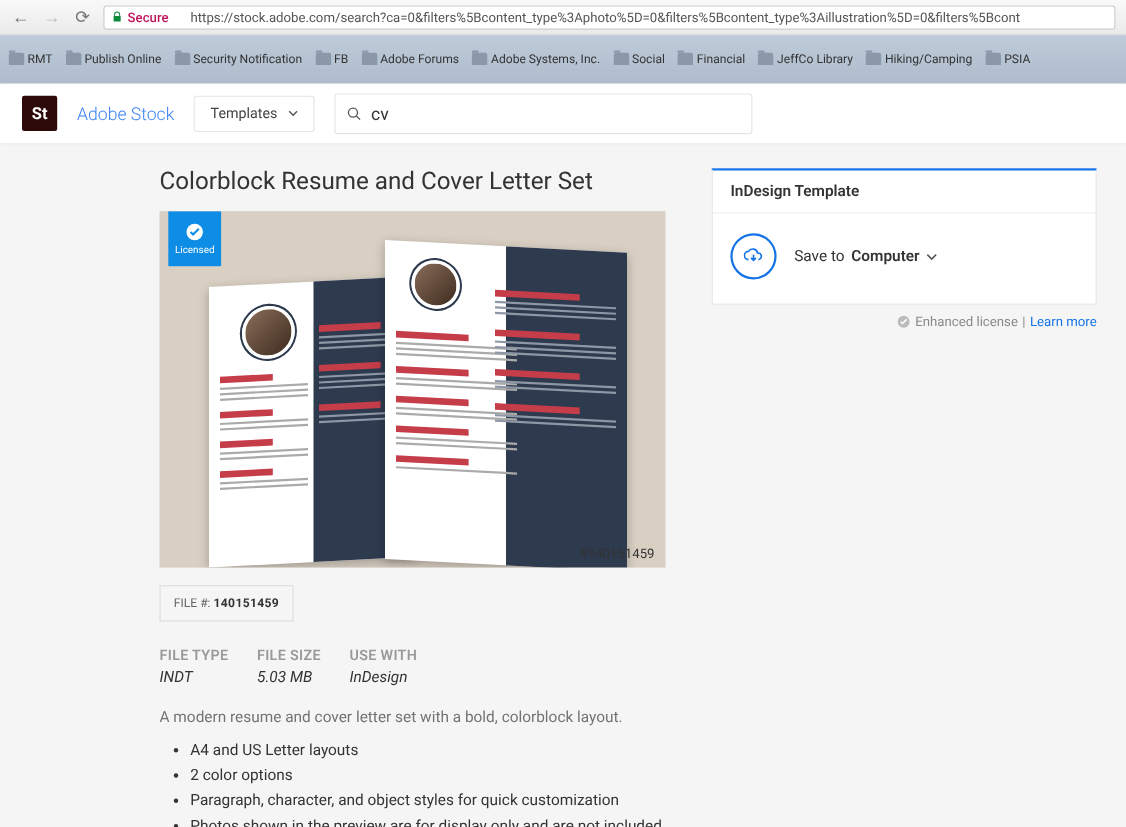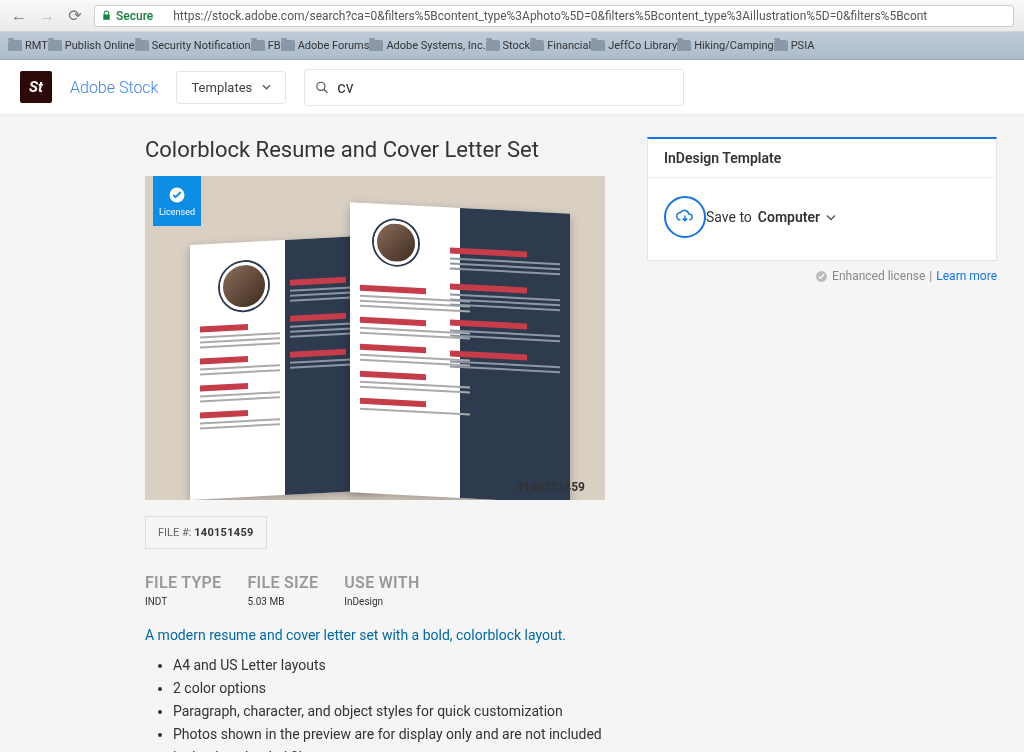--- a/index.html
+++ b/index.html
@@ -2,80 +2,80 @@
 <html><head>
 <meta charset="utf-8">
 <style>
 * { margin:0; padding:0; box-sizing:border-box; font-family:-apple-system,BlinkMacSystemFont,"Segoe UI",Roboto,sans-serif; }
 body { background:#f5f5f5; width:1024px; height:752px; overflow:hidden; }
 
 
 .chrome-bar { height:32px; background:linear-gradient(#f9f9f9,#eaeaea); border-bottom:1px solid #d5d5d5; display:flex; align-items:center; padding:0 10px; gap:10px; }
 .nav-btn { color:#777; font-size:16px; cursor:pointer; width:18px; text-align:center; }
 .addr-bar { flex:1; height:22px; background:#fff; border:1px solid #ccc; border-radius:3px; display:flex; align-items:center; padding:0 6px; font-size:12px; color:#333; overflow:hidden; white-space:nowrap; }
-.secure { color:#15803d; font-weight:500; display:flex; align-items:center; gap:4px; }
+.secure { color:#be185d; font-weight:500; display:flex; align-items:center; gap:4px; }
 .secure svg { width:11px; height:11px; }
 .url { color:#555; margin-left:20px; }
 
-.bm-bar { height:28px; background:linear-gradient(#bfcbd9,#aebccc); border-bottom:1px solid #9aa9ba; display:flex; align-items:center; padding:0 8px; gap:0; overflow:hidden; }
+.bm-bar { height:44px; background:linear-gradient(#bfcbd9,#aebccc); border-bottom:1px solid #9aa9ba; display:flex; align-items:center; padding:0 8px; gap:12px; overflow:hidden; }
 .bm { display:flex; align-items:center; gap:3px; font-size:11px; color:#333; cursor:pointer; white-space:nowrap; }
 .bm-icon { width:14px; height:11px; background:#8a98a8; border-radius:2px 2px 0 0; position:relative; }
 .bm-icon::before { content:''; position:absolute; top:-2px; left:0; width:6px; height:2px; background:#8a98a8; border-radius:1px 1px 0 0; }
 
 
 .as-header { height:55px; background:#fff; display:flex; align-items:center; padding:0 20px; gap:18px; border-bottom:1px solid #eee; box-shadow:0 0 3px rgba(0,0,0,0.06);}
-.logo-box { width:32px; height:32px; background:#2d0909; color:#fff; display:flex; align-items:center; justify-content:center; font-weight:700; font-size:15px; border-radius:2px;font-style:italic; }
+.logo-box { width:32px; height:32px; background:#2d0909; color:#fff; display:flex; align-items:center; justify-content:center; font-weight:700; font-size:15px; border-radius:2px; }
 .logo-text { font-size:16px; font-weight:300; color:#3b82f6; }
 .cat-dd { display:flex; align-items:center; gap:10px; font-size:13px; color:#444; padding:8px 14px; border:1px solid #e5e5e5; border-radius:3px; cursor:pointer;}
 .cat-dd svg { width:9px; height:6px; }
 .search-box { display:flex; align-items:center; gap:8px; font-size:13px; color:#333; padding:8px 10px; border:1px solid #e5e5e5; border-radius:3px; flex:1; max-width:380px;}
 .search-box svg { width:15px; height:15px; stroke:#555; }
 .search-input { border:none; outline:none; font-size:16px; color:#333; width:100%; }
 
 
 .page { display:flex; padding:22px 20px 0 145px; gap:42px; }
 .left { width:460px; }
 .title { font-size:22px; font-weight:400; color:#333; margin-bottom:4px; }
 .byline { font-size:12px; color:#888; }
 .byline a { color:#1473e6; text-decoration:none; }
 
 .preview-wrap { position:relative; margin-top:14px; width:460px; height:324px; background:#d9cfc3; overflow:hidden; }
 .licensed-badge { position:absolute; top:0; left:8px; width:48px; height:50px; background:#0d8de6; color:#fff; display:flex; flex-direction:column; align-items:center; justify-content:center; font-size:9px; gap:3px;}
 .licensed-badge svg { width:18px; height:18px; }
-.asset-id { position:absolute; right:20px; bottom:6px; font-size:12px; font-weight:700; color:#333; }
+.asset-id { position:absolute; right:10px; bottom:6px; font-size:12px; font-weight:400; color:#333; }
 
 
 .doc { position:absolute; background:#fff; box-shadow:0 3px 10px rgba(0,0,0,0.25); }
 .doc1 { width:190px; height:255px; left:45px; bottom:5px; transform:skewY(-3deg); }
 .doc2 { width:220px; height:290px; left:205px; bottom:2px; transform:skewY(3deg); }
 .doc-dark { position:absolute; right:0; top:0; bottom:0; width:50%; background:#2e3a4e; }
 .doc-avatar { position:absolute; top:20px; left:30px; width:48px; height:48px; border-radius:50%; background:linear-gradient(135deg,#8a6d5a,#3d2b1e); border:3px solid #fff; box-shadow:0 0 0 2px #2e3a4e; }
 .doc2 .doc-avatar { left:24px; top:16px; width:44px; height:44px; }
 .doc-lines { position:absolute; left:10px; top:82px; right:100px; }
 .doc-lines .hdr { height:6px; background:#c63d4a; margin-bottom:4px; width:60%; }
 .doc-lines .ln { height:2px; background:#aaa; margin-bottom:3px; }
 .doc .dark-lines { position:absolute; right:10px; top:40px; left:100px; }
 .doc .dark-lines .hdr { height:6px; background:#c63d4a; margin-bottom:4px; width:70%; }
 .doc .dark-lines .ln { height:2px; background:#8d97a6; margin-bottom:3px; }
 
 .file-box { display:inline-block; border:1px solid #ddd; padding:9px 12px; margin-top:16px; font-size:11px; color:#666; }
 .file-box b { color:#333; letter-spacing:0.3px; }
 
 .meta-row { display:flex; gap:26px; margin-top:24px; }
-.meta-col .mh { font-size:16px; letter-spacing:0.3px; color:#999; font-weight:600; margin-bottom:4px; }
-.meta-col .mv { font-size:10px; color:#333; }
-
-.desc { margin-top:18px; font-size:14px; color:#0369a1; line-height:1.5; }
+.meta-col .mh { font-size:13px; letter-spacing:0.3px; color:#999; font-weight:600; margin-bottom:4px; }
+.meta-col .mv { font-size:14px; color:#333;font-style:italic; }
+
+.desc { margin-top:18px; font-size:14px; color:#737373; line-height:1.5; }
 .bullets { margin-top:8px; padding-left:28px; font-size:14px; color:#333; line-height:1.65; }
 
 
 .right { width:350px; }
 .panel { border:1px solid #e5e5e5; background:#fff; border-top:2px solid #1473e6; }
 .panel-head { padding:11px 16px; border-bottom:1px solid #eee; font-size:14px; font-weight:600; color:#333; }
-.panel-body { padding:18px 16px 22px; display:flex; align-items:center; }
+.panel-body { padding:18px 16px 22px; display:flex; align-items:center; gap:16px; }
 .dl-icon { width:42px; height:42px; border:2px solid #1473e6; border-radius:50%; display:flex; align-items:center; justify-content:center; }
 .dl-icon svg { width:18px; height:18px; stroke:#1473e6; fill:none; stroke-width:2; }
 .save-line { font-size:14px; color:#333; display:flex; align-items:center; gap:6px;}
 .save-target { font-weight:600; }
 .save-line svg { width:10px; height:7px; }
 
 .enh { margin-top:8px; text-align:right; font-size:12px; color:#888; display:flex; justify-content:flex-end; align-items:center; gap:4px;}
 .enh svg { width:13px; height:13px; }
 .enh a { color:#1473e6; text-decoration:none; }
 </style>
@@ -117,21 +117,21 @@
     <div class="bm">
       <span class="bm-icon"></span>
       <span>Adobe Forums</span>
     </div>
     <div class="bm">
       <span class="bm-icon"></span>
       <span>Adobe Systems, Inc.</span>
     </div>
     <div class="bm">
       <span class="bm-icon"></span>
-      <span>Stock</span>
+      <span>Social</span>
     </div>
     <div class="bm">
       <span class="bm-icon"></span>
       <span>Financial</span>
     </div>
     <div class="bm">
       <span class="bm-icon"></span>
       <span>JeffCo Library</span>
     </div>
     <div class="bm">

